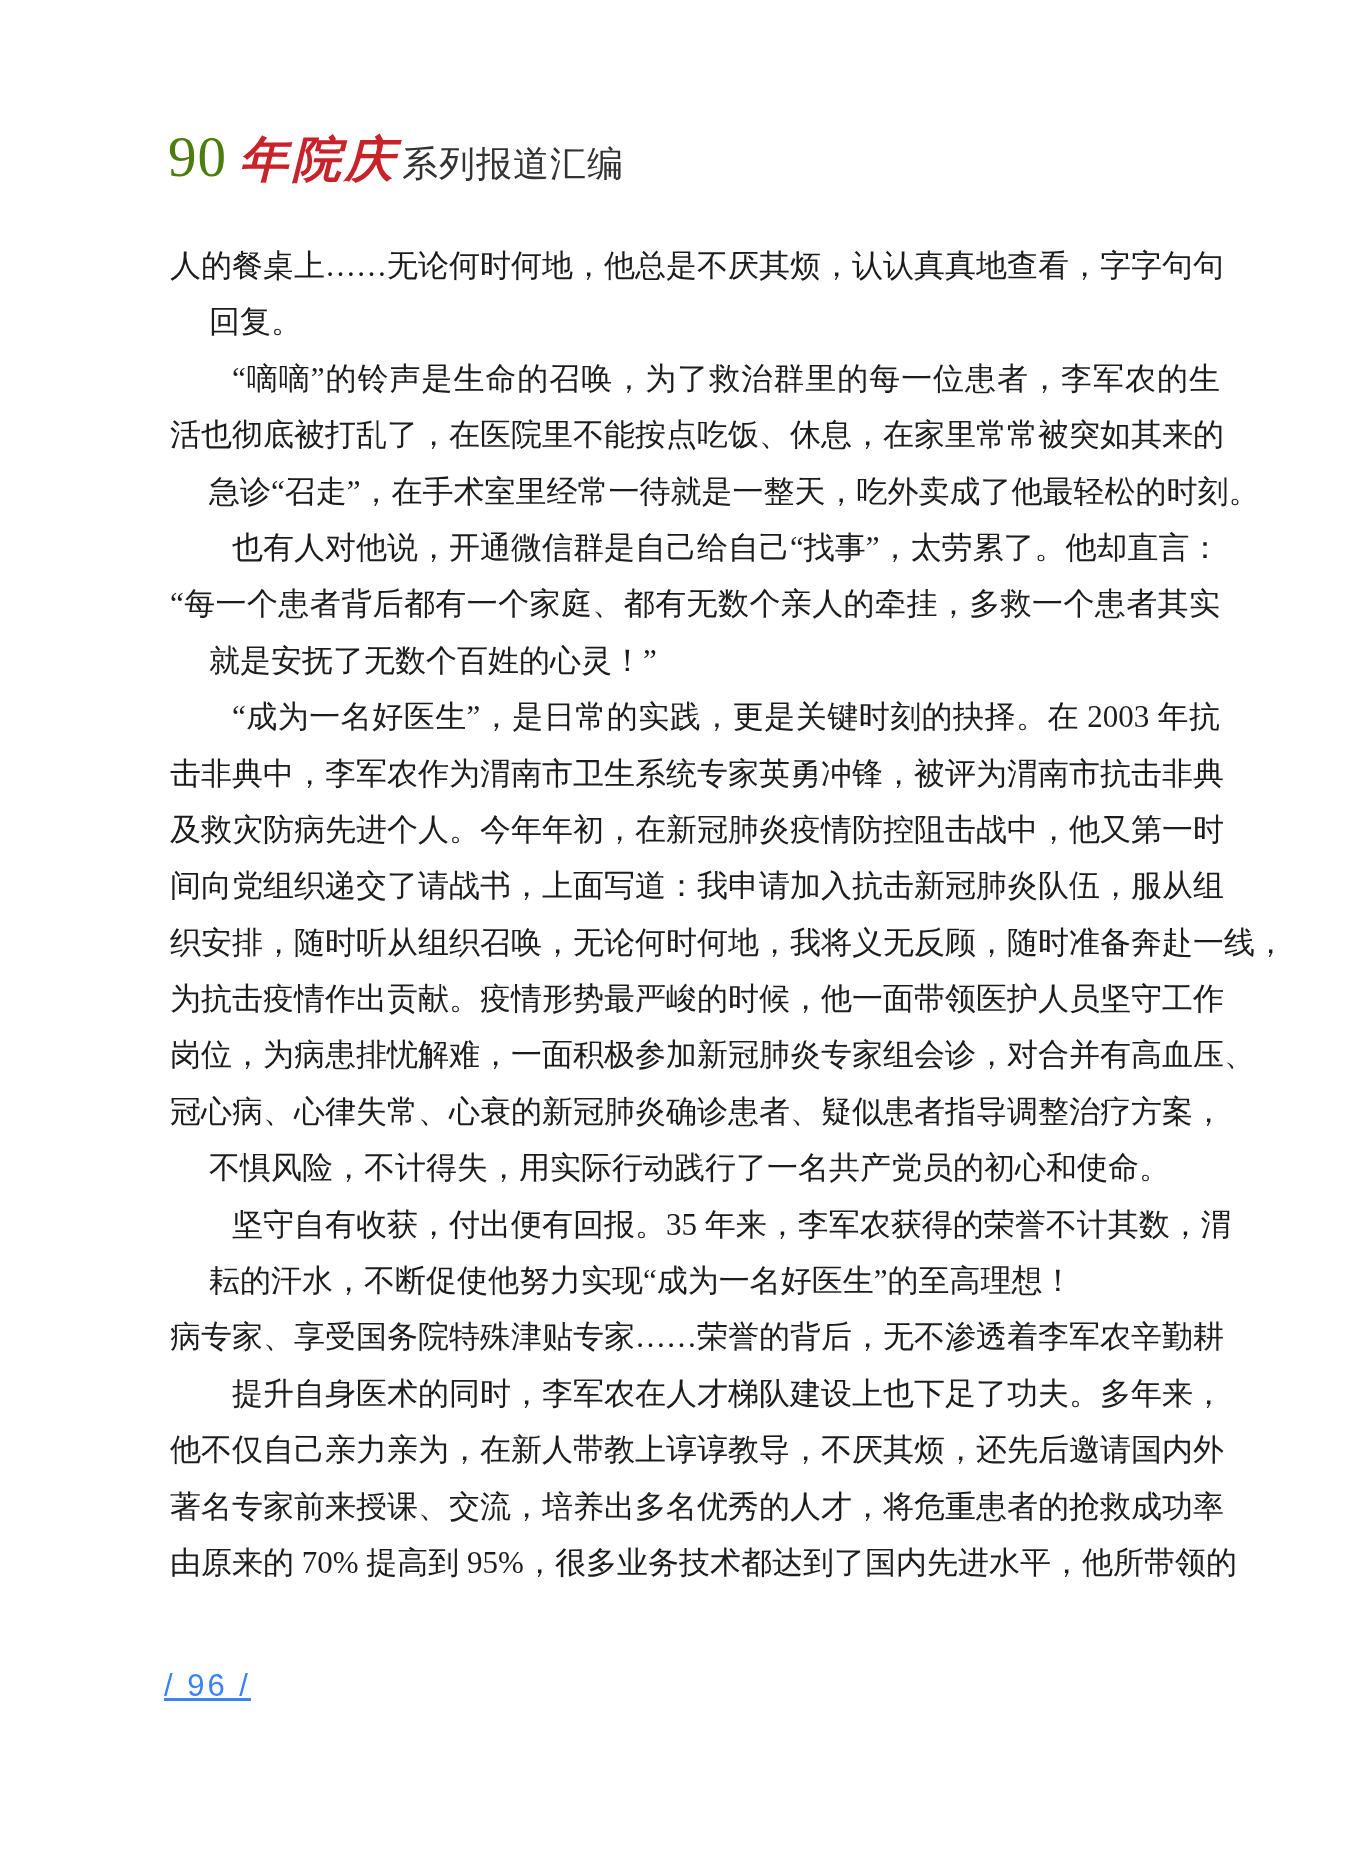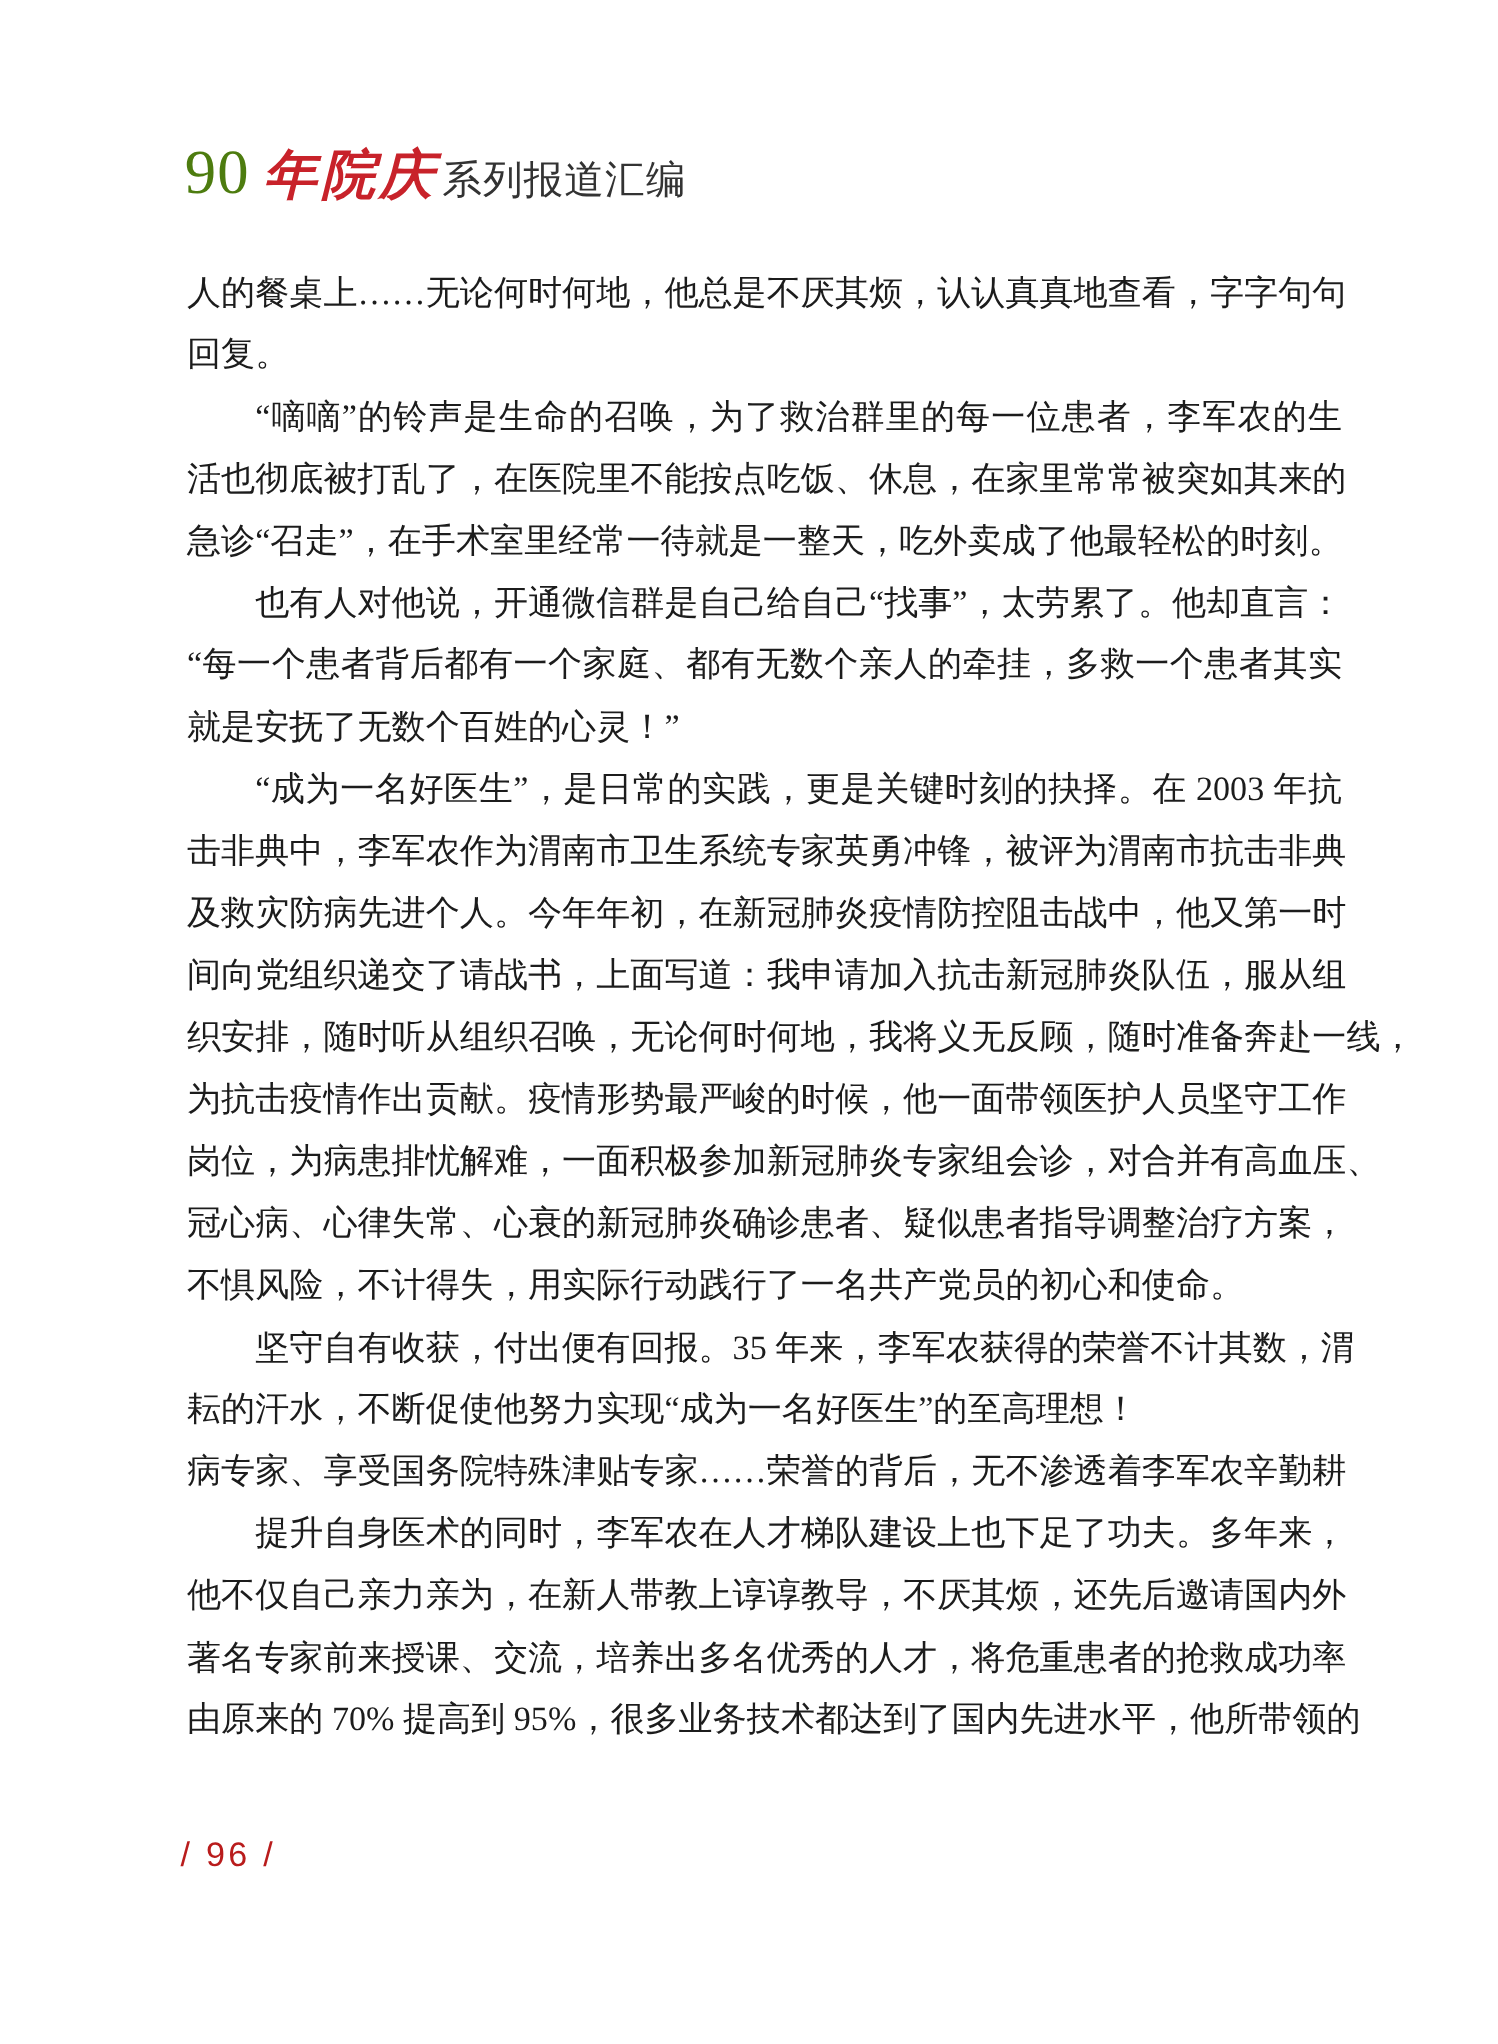--- a/index.html
+++ b/index.html
@@ -66,20 +66,21 @@
     text-align-last: justify;
     text-justify: inter-character;
     white-space: nowrap;
     overflow: visible;
   }
   .line.indent {
     text-indent: 2em;
   }
   .line.para-end {
     text-align-last: left;
+    margin-left: 39px;
   }
   
   .page-num {
     position: absolute;
     left: 164px;
     top: 1668px;
     font-family: "Liberation Sans", "DejaVu Sans", sans-serif;
     font-size: 31px;
     font-weight: 300;
     letter-spacing: 3px;
@@ -117,15 +118,15 @@
       <div class="line para-end">不惧风险，不计得失，用实际行动践行了一名共产党员的初心和使命。</div>
       <div class="line indent">坚守自有收获，付出便有回报。35 年来，李军农获得的荣誉不计其数，渭</div>
       <div class="line para-end">耘的汗水，不断促使他努力实现“成为一名好医生”的至高理想！</div>
       <div class="line">病专家、享受国务院特殊津贴专家……荣誉的背后，无不渗透着李军农辛勤耕</div>
       <div class="line indent">提升自身医术的同时，李军农在人才梯队建设上也下足了功夫。多年来，</div>
       <div class="line">他不仅自己亲力亲为，在新人带教上谆谆教导，不厌其烦，还先后邀请国内外</div>
       <div class="line">著名专家前来授课、交流，培养出多名优秀的人才，将危重患者的抢救成功率</div>
       <div class="line">由原来的 70% 提高到 95%，很多业务技术都达到了国内先进水平，他所带领的</div>
     </div>
 
-  <div class="page-num" style="color: #b91c1c;">/ 96 /</div>
+  <div class="page-num" style="color: #3b82f6; text-decoration: underline;">/ 96 /</div>
 
 </div>
 
 </body></html>

